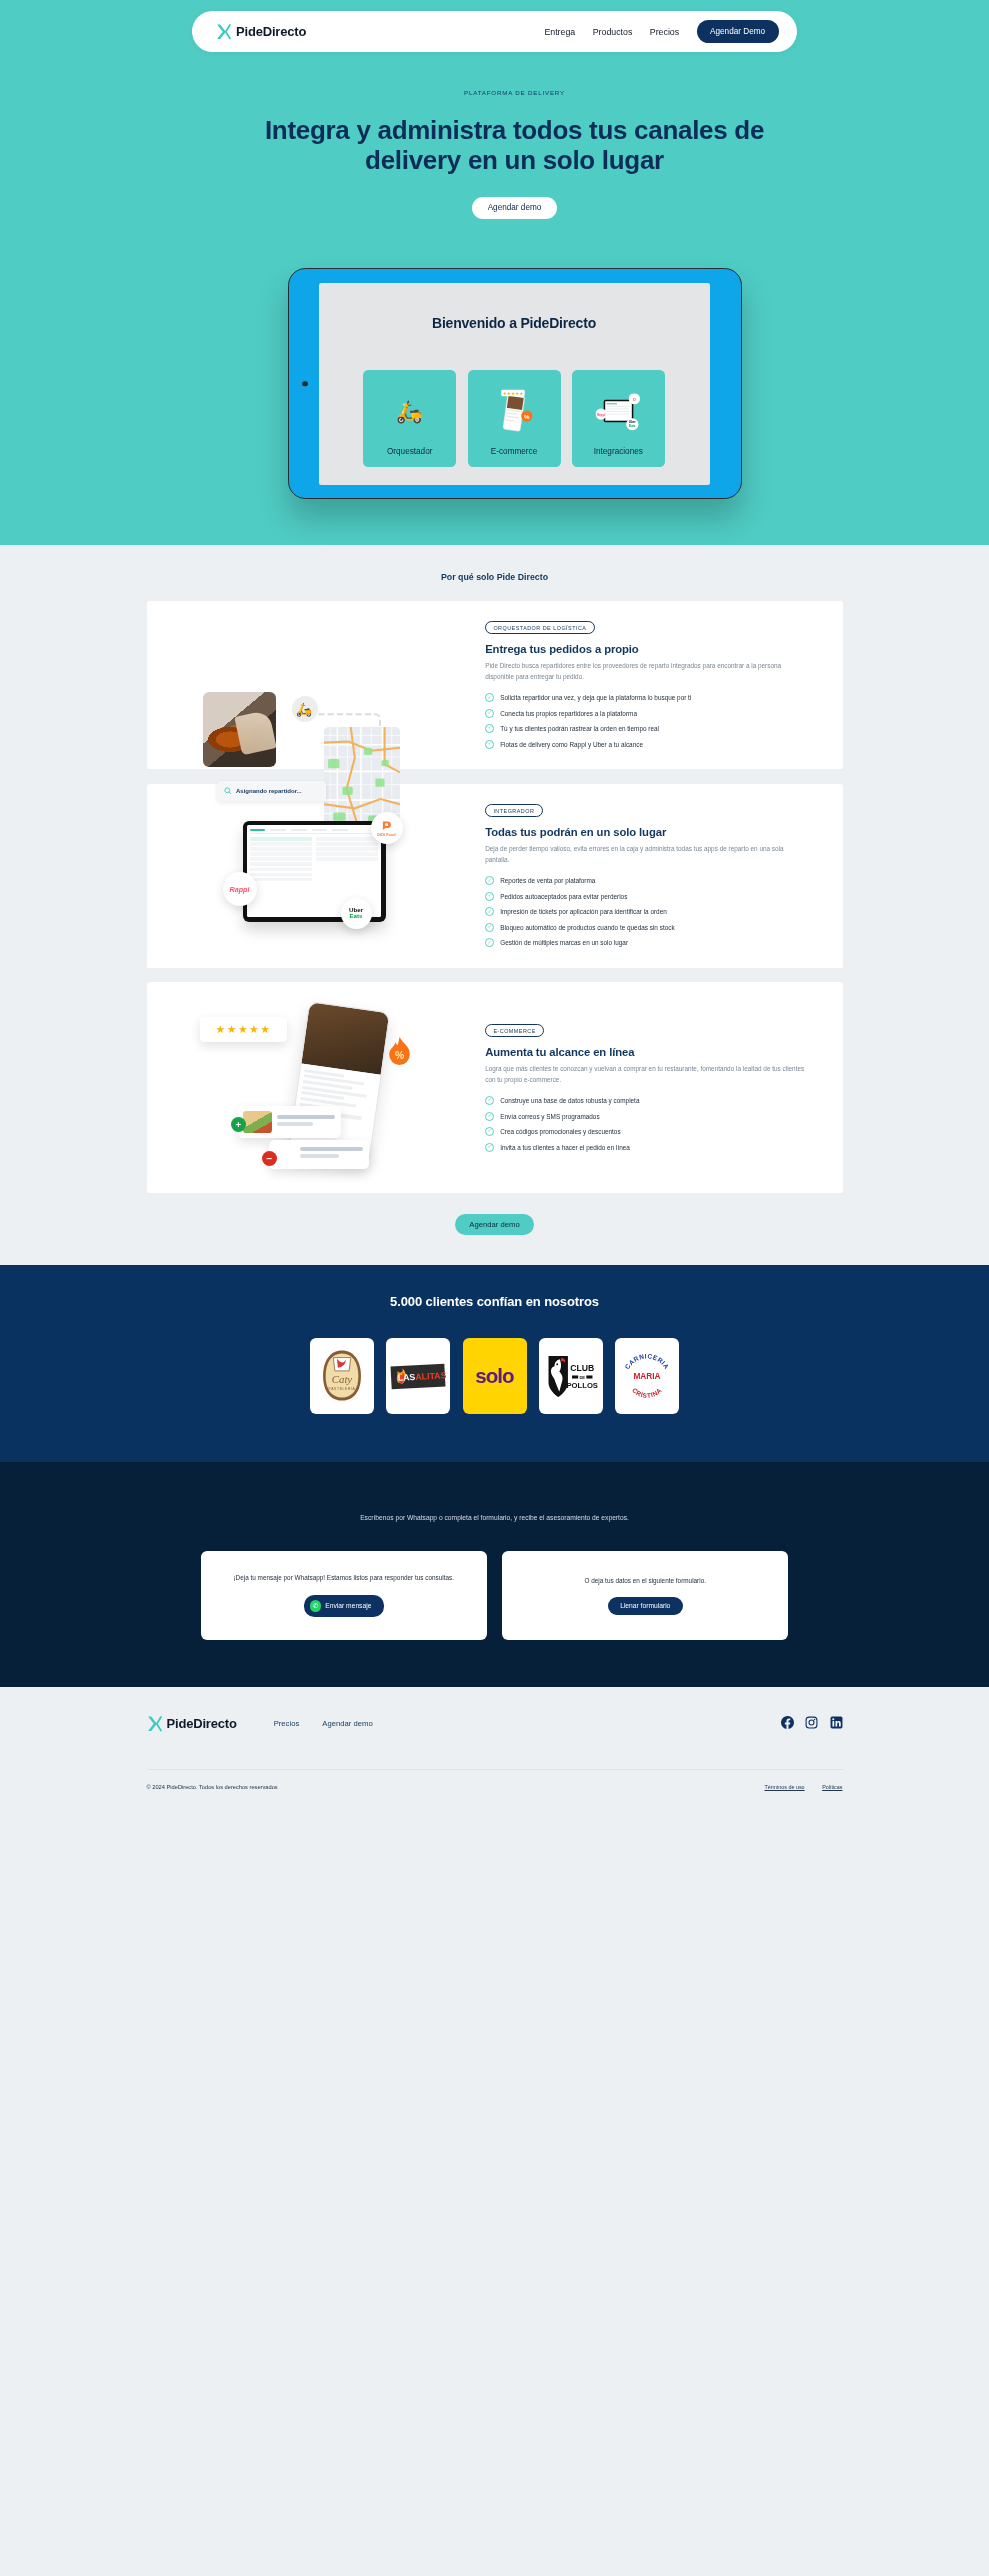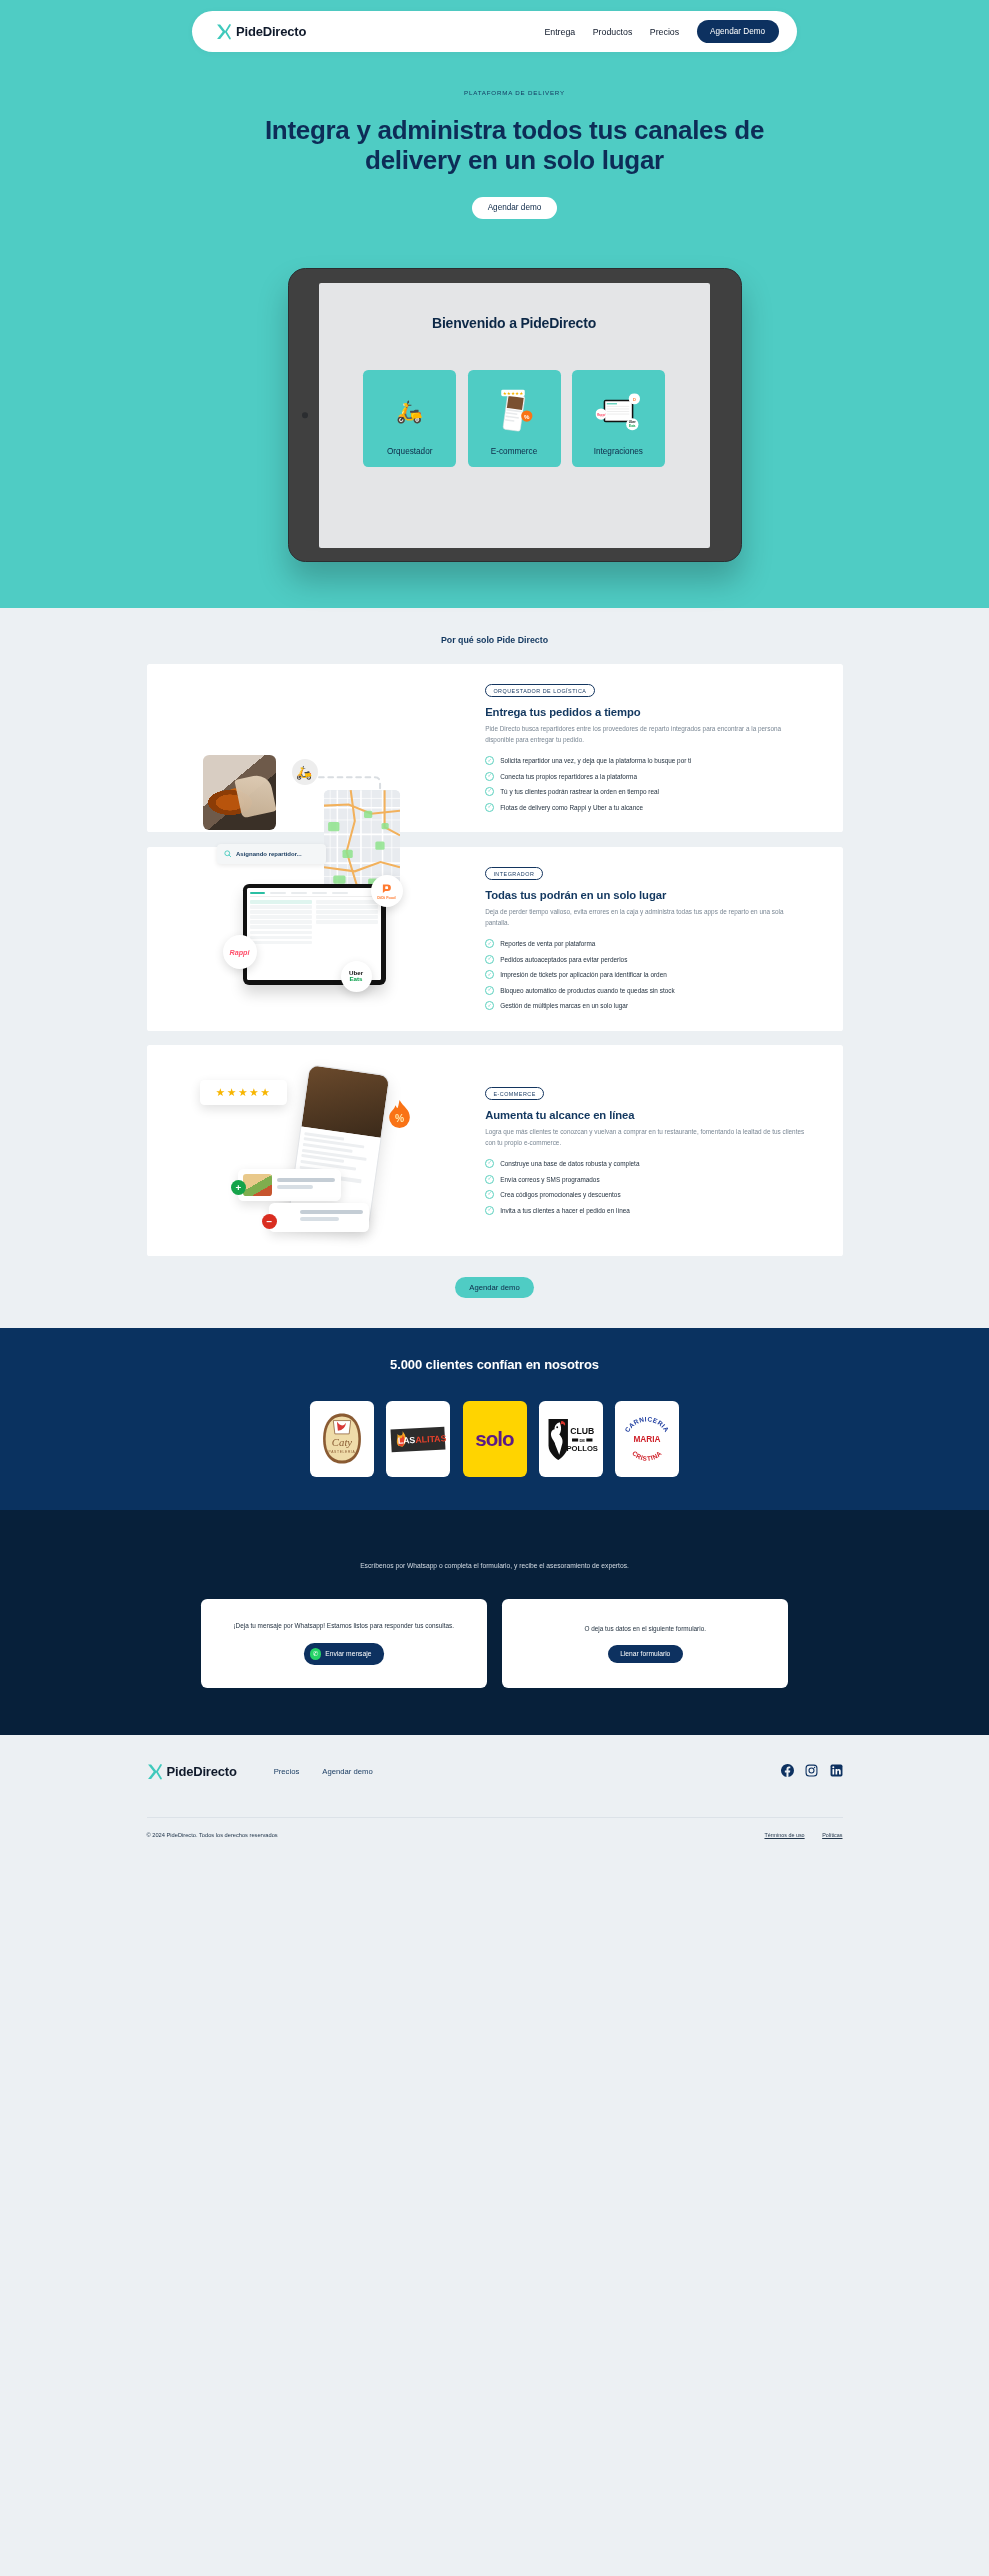--- a/index.html
+++ b/index.html
@@ -48,21 +48,21 @@
   }
   .hero-btn {
     margin-top: 20.6px; display: inline-block; background: #fff; color: #0D2847;
     border: none; border-radius: 11.3px; padding: 6.7px 15.5px; font-size: 8.2px;
     cursor: pointer; font-family: inherit;
   }
 
   
   .tablet-wrap { margin-top: 49px; display: flex; justify-content: center; }
   .tablet {
-    width: 454px; height: 294px; background: #404040; border-radius: 17.5px;
+    width: 454px; height: 231px; background: #0ea5e9; border-radius: 17.5px;
     padding: 13.4px 31px 13.4px 30px; position: relative;
     box-shadow: 0 18.5px 31px rgba(0,0,0,.22);
     border: 1.5px solid #2b2d30;
   }
   .tablet:after {
     content:""; position:absolute; left: 13.4px; top: 50%; width: 5.7px; height: 5.7px;
     background:#2b2d30; border-radius:50%; transform: translateY(-50%);
   }
   .tablet-screen {
     background: #E4E5E7; width: 100%; height: 100%; border-radius: 2.1px;
@@ -200,21 +200,21 @@
   .mc-l{ height:4.1px; background:#C4CDD5; border-radius:2.1px; margin-bottom:3.1px; }
   .mc-l.s{ width:62%; background:#D7DEE4; }
   .fab{
     position:absolute; width:15.5px; height:15.5px; border-radius:50%; color:#fff;
     display:flex; align-items:center; justify-content:center; font-size:9.8px; font-weight:700;
   }
   .fab.plus{ left:55px; top:114px; background:#15A34A; }
   .fab.minus{ left:86px; top:148px; background:#D92D20; }
 
   
-  .clients { background: #0A3260; padding: 29px 0 33px; text-align:center; }
+  .clients { background: #0A3260; padding: 29px 0 48px; text-align:center; }
   .clients-title { font-size: 13px; font-weight:700; color:#fff; letter-spacing:-0.1px; }
   .logos { margin-top: 29px; display:flex; justify-content:center; gap: 12.4px; }
   .logo-card {
     width: 64px; height: 76px; border-radius: 6.2px; background:#fff;
     display:flex; align-items:center; justify-content:center; overflow:hidden;
   }
   .logo-card.yellow{ background:#FFD400; }
 
   
   .demo { background: #07203A; padding: 36px 0 47px; text-align:center; }
@@ -379,21 +379,21 @@
           <div class="assign-pill">
             <svg width="7.7" height="7.7" viewBox="0 0 16 16">
               <circle cx="6.8" cy="6.8" r="5" fill="none" stroke="#3FC9BC" stroke-width="1.8"></circle>
               <path d="M10.5 10.5 L14.5 14.5" stroke="#3FC9BC" stroke-width="1.8" stroke-linecap="round"></path>
             </svg>
             <span>Asignando repartidor...</span>
           </div>
         </div>
         <div class="fcard-body">
           <span class="pill">ORQUESTADOR DE LOGÍSTICA</span>
-          <h3 class="fcard-h">Entrega tus pedidos a tiempo</h3>
+          <h3 class="fcard-h">Entrega tus pedidos a propio</h3>
           <p class="fcard-p">Pide Directo busca repartidores entre los proveedores de reparto integrados para encontrar a la persona disponible para entregar tu pedido.</p>
           <ul class="flist" style="list-style:none;">
             <li class="fitem">
               <span class="check">✓</span>
               <span>Solicita repartidor una vez, y deja que la plataforma lo busque por ti</span>
             </li>
             <li class="fitem">
               <span class="check">✓</span>
               <span>Conecta tus propios repartidores a la plataforma</span>
             </li>

